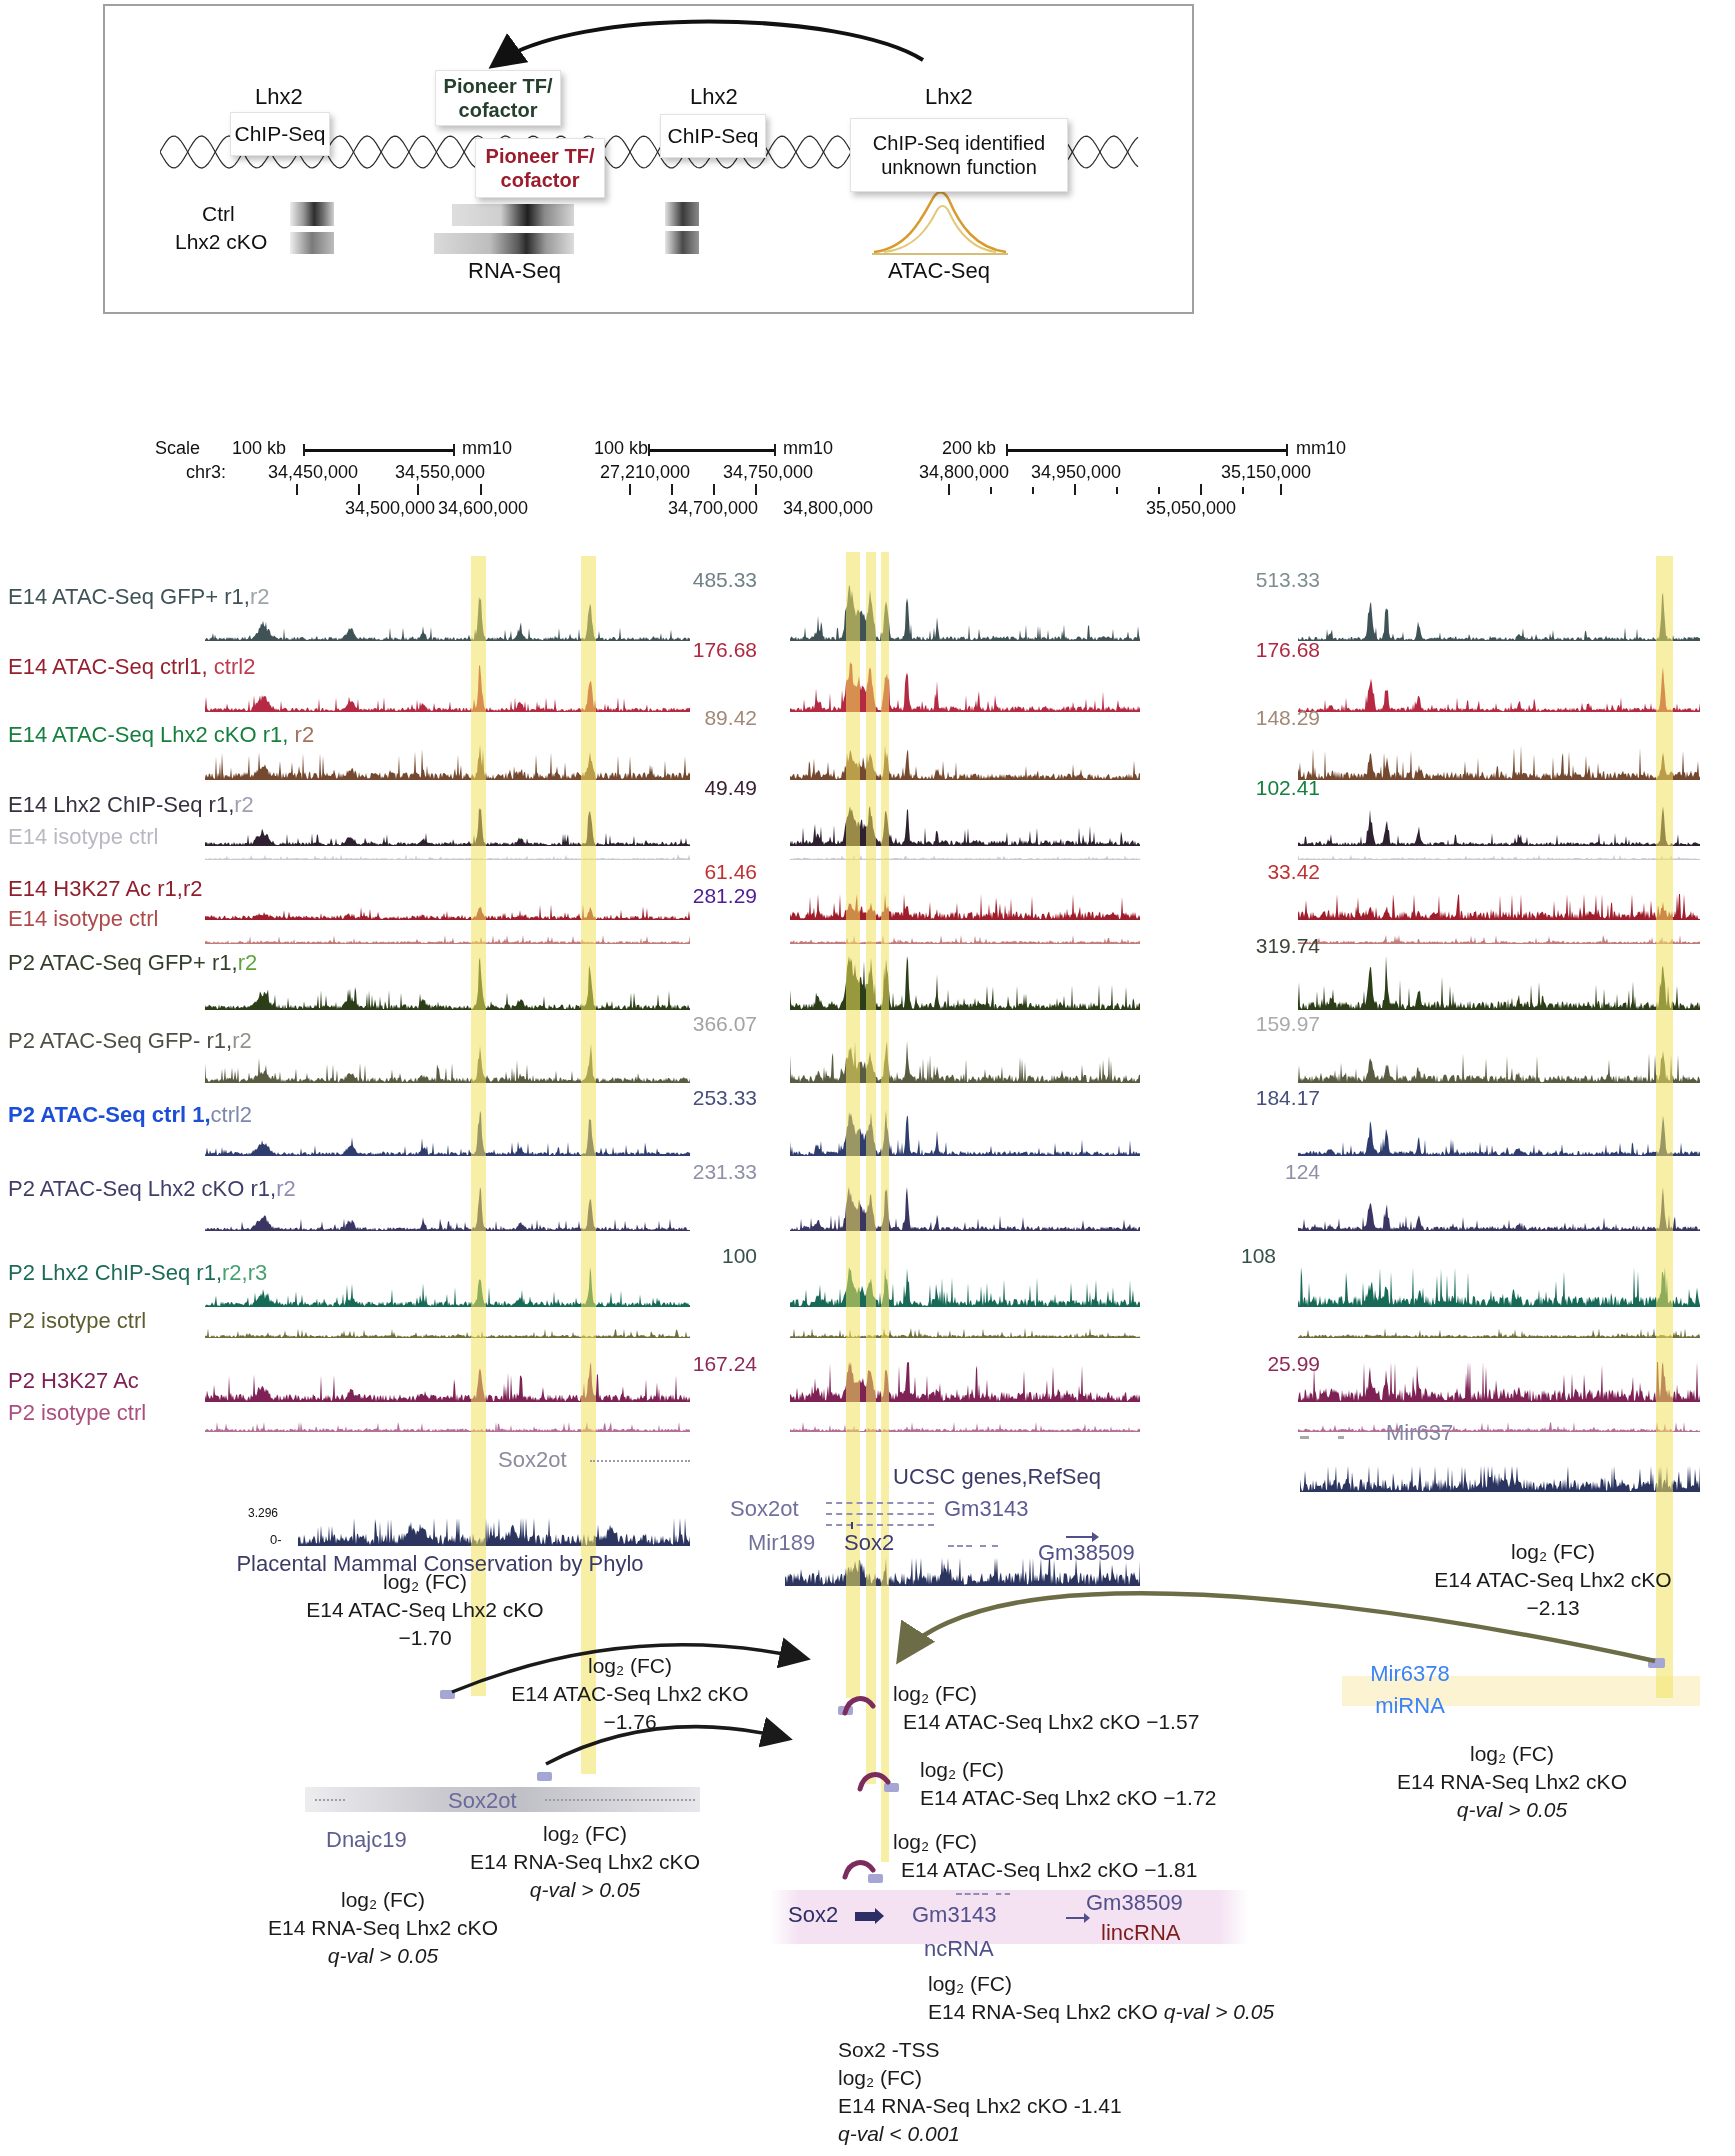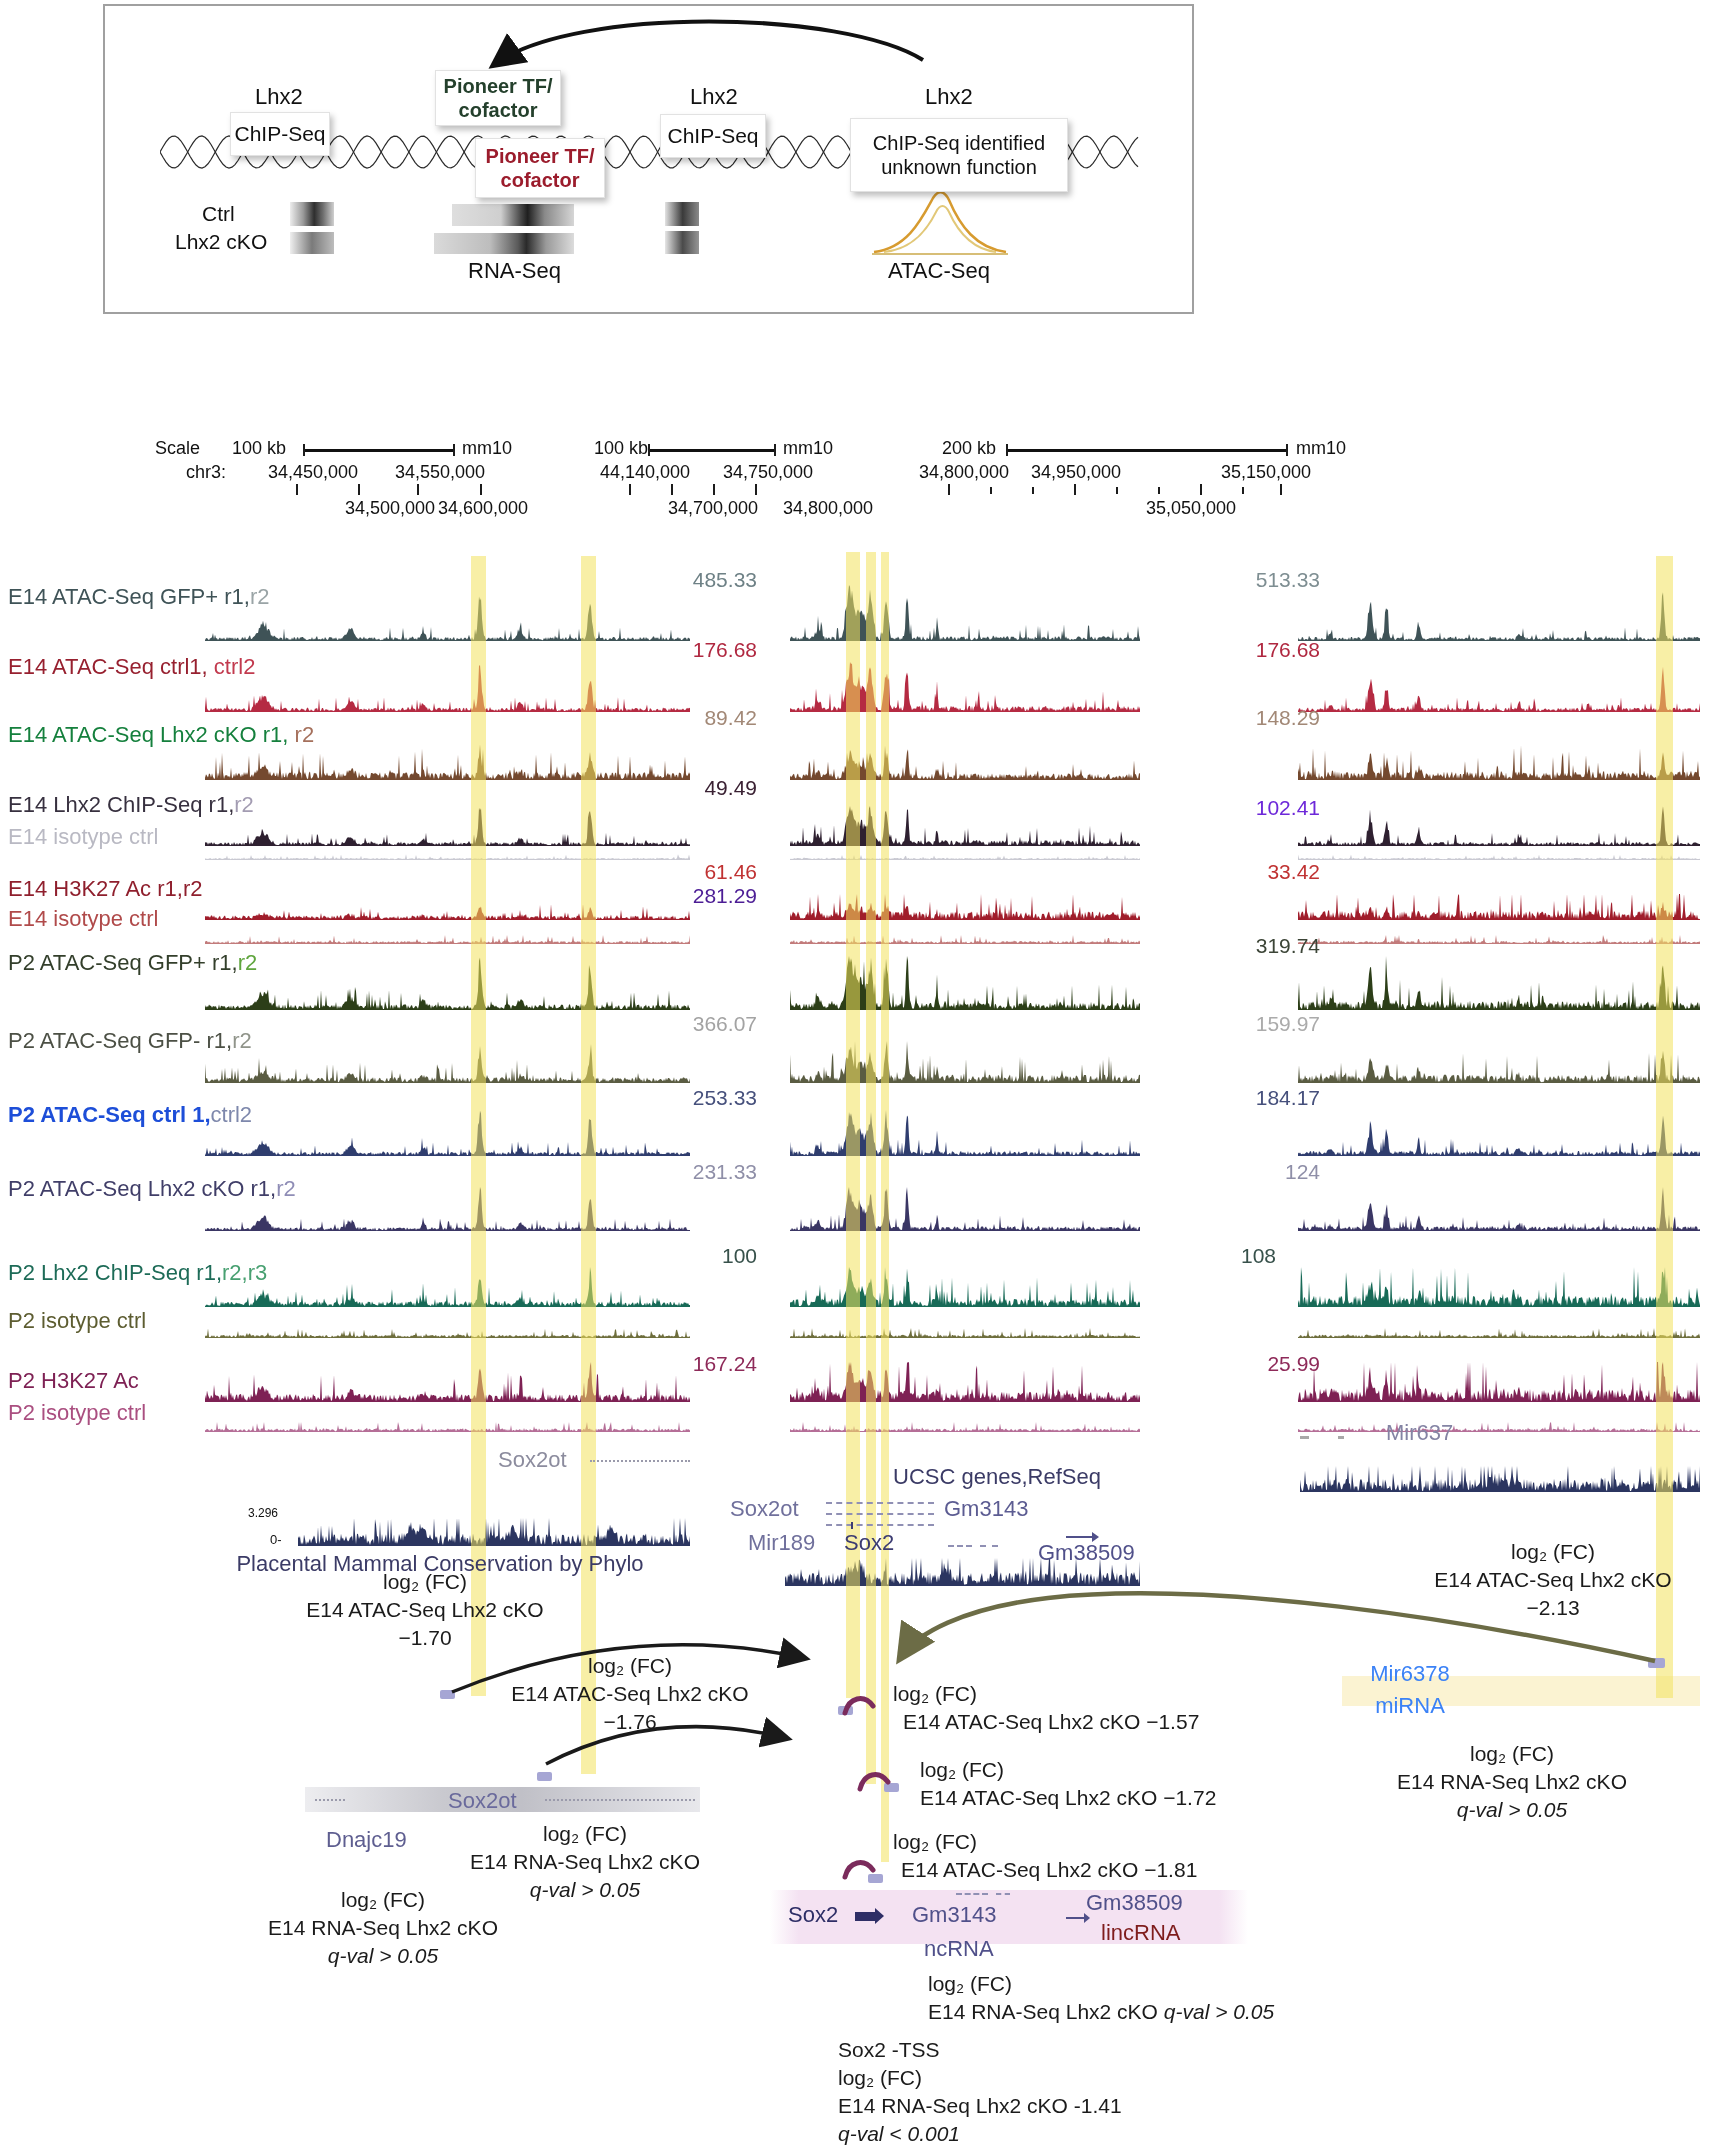--- a/index.html
+++ b/index.html
@@ -103,21 +103,21 @@
   <div class="tick" style="left:417px;top:484px;height:11px"></div>
   <div class="tick" style="left:480px;top:484px;height:11px"></div>
   <div class="scl sclc" style="left:390px;top:498px">34,500,000</div>
   <div class="scl sclc" style="left:483px;top:498px">34,600,000</div>
 
   <div class="scl" style="left:594px;top:438px">100 kb</div>
   <div class="rule" style="left:648px;top:449px;width:128px"></div>
   <div class="tick" style="left:648px;top:444px;height:12px"></div>
   <div class="tick" style="left:774px;top:444px;height:12px"></div>
   <div class="scl" style="left:783px;top:438px">mm10</div>
-  <div class="scl sclc" style="left:645px;top:462px">44,140,000</div>
+  <div class="scl sclc" style="left:645px;top:462px">27,210,000</div>
   <div class="scl sclc" style="left:768px;top:462px">34,750,000</div>
   <div class="tick" style="left:629px;top:484px;height:11px"></div>
   <div class="tick" style="left:671px;top:484px;height:11px"></div>
   <div class="tick" style="left:713px;top:484px;height:11px"></div>
   <div class="tick" style="left:755px;top:484px;height:11px"></div>
   <div class="scl sclc" style="left:713px;top:498px">34,700,000</div>
   <div class="scl sclc" style="left:828px;top:498px">34,800,000</div>
 
   <div class="scl" style="left:942px;top:438px">200 kb</div>
   <div class="rule" style="left:1006px;top:449px;width:282px"></div>
@@ -177,21 +177,21 @@
         <path d="M0,40L0,37.8L1,34.3L2,35.7L3,37.4L4,33.4L5,34.0L6,37.6L7,33.2L8,36.7L9,38.8L10,38.4L11,17.1L12,38.4L13,32.5L14,36.4L15,22.0L16,39.1L17,12.8L18,32.6L19,39.0L20,35.2L21,35.6L22,35.0L23,37.1L24,35.8L25,37.8L26,27.4L27,38.4L28,37.3L29,33.8L30,37.1L31,32.5L32,35.9L33,34.2L34,33.0L35,34.7L36,37.3L37,33.7L38,36.5L39,32.1L40,35.3L41,32.3L42,35.0L43,32.1L44,15.7L45,37.4L46,36.0L47,34.2L48,36.9L49,33.9L50,31.3L51,33.5L52,29.6L53,31.9L54,12.2L55,28.3L56,29.2L57,26.9L58,26.8L59,26.7L60,24.2L61,27.4L62,29.3L63,29.6L64,34.7L65,31.2L66,35.4L67,35.8L68,34.1L69,32.3L70,36.0L71,36.1L72,32.2L73,37.3L74,32.6L75,21.1L76,33.5L77,38.9L78,32.5L79,37.1L80,37.2L81,32.3L82,38.1L83,34.8L84,32.9L85,32.5L86,32.9L87,21.9L88,35.4L89,34.4L90,32.4L91,37.9L92,34.5L93,33.3L94,25.9L95,32.3L96,32.9L97,39.0L98,13.6L99,34.4L100,32.0L101,35.4L102,38.6L103,39.1L104,32.8L105,31.6L106,38.7L107,38.0L108,36.4L109,32.7L110,33.5L111,33.0L112,35.1L113,38.6L114,37.6L115,13.3L116,33.2L117,38.0L118,16.1L119,33.1L120,34.9L121,35.8L122,32.4L123,35.7L124,35.5L125,35.8L126,36.0L127,33.8L128,34.0L129,29.5L130,32.9L131,37.5L132,38.8L133,36.0L134,32.1L135,37.8L136,33.6L137,37.8L138,33.2L139,35.9L140,35.6L141,35.8L142,30.3L143,33.0L144,30.1L145,31.3L146,30.0L147,28.1L148,28.8L149,33.9L150,30.4L151,31.7L152,36.5L153,38.4L154,32.0L155,36.5L156,36.5L157,34.5L158,35.3L159,36.5L160,37.6L161,33.0L162,37.3L163,38.8L164,37.7L165,38.2L166,32.9L167,32.9L168,33.6L169,34.1L170,32.7L171,33.8L172,33.7L173,35.6L174,35.0L175,32.2L176,38.7L177,36.0L178,38.1L179,36.6L180,32.8L181,35.0L182,35.5L183,38.3L184,32.9L185,30.0L186,32.5L187,32.5L188,32.6L189,33.4L190,33.3L191,38.9L192,32.8L193,34.6L194,15.8L195,38.3L196,36.2L197,37.0L198,33.3L199,33.3L200,33.4L201,32.2L202,33.0L203,36.2L204,38.7L205,34.5L206,34.3L207,33.2L208,34.8L209,32.1L210,11.6L211,32.2L212,33.0L213,34.1L214,34.0L215,37.7L216,36.0L217,8.8L218,28.9L219,30.5L220,35.8L221,37.2L222,25.2L223,35.9L224,32.4L225,37.9L226,34.4L227,32.8L228,35.1L229,39.1L230,33.5L231,33.7L232,35.3L233,38.2L234,38.5L235,33.8L236,33.3L237,37.6L238,33.6L239,32.7L240,33.8L241,34.4L242,35.9L243,34.3L244,37.6L245,36.4L246,33.5L247,37.5L248,39.1L249,32.9L250,28.2L251,36.0L252,33.9L253,14.8L254,36.4L255,32.8L256,24.9L257,37.9L258,38.8L259,34.4L260,37.5L261,32.4L262,34.5L263,34.1L264,36.9L265,38.0L266,37.7L267,33.9L268,35.6L269,37.1L270,38.6L271,32.5L272,33.2L273,19.7L274,17.1L275,4.5L276,17.8L277,26.4L278,9.1L279,31.0L280,35.9L281,32.3L282,39.1L283,34.9L284,38.2L285,37.6L286,37.2L287,38.9L288,34.3L289,38.4L290,38.5L291,36.8L292,35.8L293,33.9L294,34.6L295,35.2L296,36.0L297,35.1L298,33.9L299,39.1L300,36.5L301,32.3L302,38.9L303,34.6L304,32.9L305,29.4L306,33.9L307,38.0L308,39.1L309,26.3L310,33.7L311,31.7L312,31.5L313,34.7L314,31.0L315,33.1L316,30.8L317,29.0L318,36.6L319,32.5L320,31.8L321,38.4L322,37.6L323,32.7L324,37.6L325,38.9L326,36.5L327,37.5L328,38.9L329,32.9L330,36.8L331,14.5L332,32.3L333,33.8L334,38.1L335,33.7L336,36.9L337,35.2L338,37.0L339,38.0L340,38.3L341,35.1L342,38.8L343,34.4L344,33.1L345,33.9L346,12.2L347,37.0L348,33.0L349,36.9L350,33.1L351,32.5L352,26.2L353,33.6L354,34.2L355,35.5L356,38.7L357,37.5L358,34.0L359,37.4L360,22.2L361,34.7L362,38.4L363,35.2L364,37.8L365,37.6L366,38.7L367,33.3L368,35.8L369,32.6L370,37.8L371,35.7L372,32.3L373,32.2L374,33.4L375,35.0L376,35.2L377,36.4L378,32.1L379,37.1L380,32.0L381,32.4L382,28.2L383,27.3L384,19.4L385,12.0L386,20.8L387,21.6L388,27.4L389,30.7L390,33.0L391,39.1L392,38.1L393,33.1L394,37.7L395,35.2L396,32.2L397,36.3L398,38.1L399,37.8L400,33.6L401,32.5L402,34.3L403,37.4L404,39.2L405,34.6L406,35.9L407,32.5L408,33.2L409,37.2L410,33.3L411,32.6L412,37.7L413,15.4L414,35.4L415,33.4L416,38.0L417,38.9L418,38.5L419,37.6L420,33.6L421,33.5L422,38.3L423,32.8L424,36.0L425,15.9L426,34.5L427,39.2L428,32.7L429,33.1L430,34.7L431,39.0L432,35.9L433,35.5L434,33.5L435,34.1L436,36.2L437,38.0L438,33.7L439,32.6L440,32.5L441,38.0L442,35.7L443,33.2L444,34.6L445,24.4L446,32.2L447,25.8L448,35.9L449,33.1L450,37.5L451,36.3L452,37.0L453,34.1L454,37.3L455,36.0L456,36.2L457,38.0L458,37.2L459,37.1L460,20.4L461,37.0L462,34.6L463,32.9L464,35.3L465,34.0L466,39.1L467,33.8L468,33.0L469,34.1L470,37.3L471,34.7L472,34.9L473,38.1L474,32.4L475,33.0L476,33.5L477,38.6L478,36.9L479,32.0L480,16.5L481,34.2L482,36.3L483,34.7L484,32.3L485,34.3L485,40Z" fill="#74492f"></path>
       </svg>
       <svg width="350" height="41" class="panel" style="left: 790px; top: 740px; position: absolute;">
         <path d="M0,40L0,35.6L1,36.9L2,36.3L3,34.4L4,33.8L5,37.4L6,38.4L7,34.8L8,33.5L9,37.6L10,36.6L11,38.2L12,38.4L13,35.1L14,34.6L15,36.2L16,33.7L17,35.5L18,35.2L19,21.0L20,24.1L21,38.4L22,35.4L23,30.8L24,18.6L25,35.5L26,32.0L27,33.1L28,30.5L29,30.2L30,32.5L31,36.9L32,36.9L33,34.6L34,34.6L35,35.2L36,33.8L37,33.6L38,21.5L39,33.5L40,36.5L41,33.3L42,37.0L43,35.4L44,28.8L45,36.7L46,39.2L47,38.9L48,35.4L49,38.9L50,37.8L51,38.0L52,32.7L53,30.8L54,33.2L55,25.5L56,27.9L57,12.7L58,21.9L59,17.8L60,10.0L61,12.0L62,17.5L63,21.5L64,20.6L65,23.8L66,23.7L67,23.1L68,28.2L69,21.0L70,25.0L71,26.8L72,26.8L73,17.0L74,22.0L75,30.1L76,26.7L77,13.1L78,23.6L79,18.3L80,13.0L81,16.4L82,18.8L83,26.0L84,30.2L85,31.5L86,32.5L87,36.6L88,35.0L89,37.7L90,33.6L91,35.9L92,37.5L93,34.8L94,24.6L95,5.5L96,18.6L97,12.7L98,18.8L99,30.0L100,34.3L101,33.3L102,38.4L103,35.9L104,33.2L105,38.1L106,36.5L107,36.5L108,33.5L109,33.6L110,38.9L111,37.3L112,34.9L113,27.0L114,36.8L115,32.2L116,21.3L117,12.0L118,9.2L119,26.5L120,36.5L121,33.2L122,37.7L123,38.1L124,34.3L125,36.0L126,26.0L127,35.0L128,38.2L129,37.9L130,38.7L131,38.1L132,35.2L133,38.3L134,38.8L135,36.9L136,36.4L137,38.7L138,38.5L139,35.9L140,38.7L141,38.0L142,33.7L143,38.9L144,37.4L145,33.7L146,28.9L147,31.4L148,28.8L149,32.9L150,36.2L151,34.0L152,37.3L153,20.8L154,33.6L155,39.0L156,38.7L157,38.1L158,31.4L159,36.6L160,37.2L161,36.6L162,37.2L163,39.1L164,34.6L165,36.4L166,21.9L167,39.2L168,38.4L169,37.9L170,33.7L171,36.3L172,35.1L173,36.5L174,33.5L175,35.1L176,38.9L177,34.0L178,37.5L179,37.6L180,38.3L181,33.4L182,36.2L183,34.2L184,34.3L185,33.5L186,34.0L187,37.4L188,34.3L189,35.1L190,39.2L191,34.3L192,38.0L193,38.6L194,35.5L195,38.9L196,36.7L197,38.6L198,34.1L199,38.7L200,35.5L201,37.6L202,33.6L203,37.4L204,37.2L205,38.0L206,35.1L207,37.3L208,37.7L209,37.6L210,33.8L211,37.2L212,34.6L213,38.2L214,34.1L215,38.7L216,34.8L217,35.1L218,35.4L219,34.6L220,34.8L221,36.2L222,37.1L223,35.5L224,37.9L225,34.4L226,36.3L227,36.9L228,38.3L229,34.8L230,37.8L231,34.6L232,37.0L233,37.2L234,34.8L235,36.9L236,26.1L237,38.6L238,35.1L239,36.7L240,34.5L241,35.1L242,37.9L243,35.7L244,35.9L245,33.5L246,36.8L247,33.2L248,30.4L249,38.9L250,35.9L251,36.5L252,35.9L253,34.5L254,37.1L255,39.0L256,34.9L257,36.2L258,35.5L259,36.5L260,38.1L261,37.0L262,36.2L263,34.3L264,33.6L265,38.5L266,39.1L267,38.1L268,36.5L269,34.0L270,39.1L271,34.8L272,34.6L273,38.8L274,35.7L275,35.8L276,37.1L277,36.3L278,33.4L279,33.8L280,34.1L281,35.9L282,38.3L283,24.1L284,35.3L285,35.8L286,37.3L287,34.7L288,35.9L289,34.4L290,34.6L291,28.9L292,35.1L293,36.3L294,38.4L295,37.5L296,38.6L297,39.2L298,34.4L299,35.2L300,33.5L301,37.3L302,34.2L303,38.1L304,39.2L305,34.9L306,37.6L307,37.9L308,34.0L309,37.7L310,37.8L311,36.7L312,38.3L313,39.1L314,36.1L315,38.9L316,37.3L317,36.1L318,34.5L319,33.9L320,38.4L321,39.1L322,38.2L323,36.9L324,37.5L325,37.7L326,36.4L327,36.6L328,38.9L329,35.6L330,36.2L331,36.8L332,39.1L333,35.5L334,37.7L335,37.3L336,35.7L337,34.5L338,38.1L339,33.3L340,38.2L341,34.3L342,38.5L343,36.1L344,20.5L345,34.0L346,34.5L347,37.5L348,38.7L349,33.3L350,33.4L350,40Z" fill="#74492f"></path>
       </svg>
       <svg width="402" height="41" class="panel" style="left: 1298px; top: 740px; position: absolute;">
         <path d="M0,40L0,28.2L1,32.3L2,22.3L3,36.8L4,37.0L5,35.9L6,31.4L7,39.2L8,39.0L9,35.6L10,31.5L11,31.3L12,35.3L13,32.3L14,37.0L15,8.3L16,35.4L17,26.7L18,36.8L19,36.7L20,39.2L21,32.7L22,38.4L23,36.5L24,36.1L25,37.7L26,39.1L27,10.4L28,37.5L29,35.5L30,31.7L31,33.9L32,35.9L33,36.2L34,30.5L35,31.1L36,36.4L37,30.9L38,38.2L39,31.6L40,37.8L41,31.7L42,38.8L43,32.8L44,34.2L45,38.8L46,33.0L47,35.6L48,33.0L49,32.0L50,32.8L51,37.4L52,38.5L53,33.0L54,34.2L55,37.0L56,32.6L57,35.5L58,35.4L59,38.1L60,33.9L61,33.5L62,38.1L63,34.7L64,33.9L65,37.9L66,33.4L67,33.6L68,34.3L69,34.2L70,23.0L71,21.5L72,13.3L73,14.1L74,21.9L75,30.2L76,32.3L77,33.0L78,38.5L79,33.3L80,33.0L81,32.5L82,34.3L83,25.7L84,38.2L85,35.6L86,12.2L87,28.8L88,24.6L89,17.2L90,24.3L91,30.4L92,34.8L93,37.9L94,33.9L95,35.4L96,34.1L97,32.2L98,38.3L99,14.3L100,31.9L101,32.9L102,36.2L103,33.7L104,38.6L105,20.8L106,38.6L107,36.9L108,38.1L109,32.2L110,33.3L111,33.1L112,31.8L113,10.3L114,36.6L115,38.7L116,38.2L117,32.9L118,29.4L119,32.9L120,31.4L121,25.1L122,31.2L123,29.0L124,30.7L125,34.4L126,38.1L127,37.9L128,33.2L129,34.1L130,35.0L131,36.9L132,33.9L133,39.1L134,38.0L135,33.9L136,35.6L137,36.3L138,35.1L139,35.9L140,32.5L141,36.2L142,34.8L143,34.5L144,36.3L145,36.7L146,31.6L147,38.6L148,37.4L149,32.0L150,34.5L151,38.1L152,36.9L153,34.3L154,31.5L155,38.3L156,36.1L157,34.5L158,32.5L159,38.5L160,34.7L161,38.4L162,34.0L163,33.9L164,39.1L165,34.2L166,33.9L167,21.1L168,36.0L169,31.5L170,33.4L171,36.6L172,32.3L173,34.9L174,32.7L175,36.6L176,38.2L177,35.4L178,32.4L179,37.3L180,17.8L181,38.6L182,35.6L183,36.3L184,31.4L185,33.1L186,36.6L187,38.2L188,38.9L189,34.4L190,39.1L191,38.5L192,36.9L193,34.7L194,33.9L195,37.6L196,32.3L197,38.2L198,32.7L199,25.6L200,27.2L201,37.9L202,36.3L203,30.9L204,32.5L205,35.7L206,35.1L207,38.6L208,32.4L209,39.2L210,37.4L211,37.4L212,36.4L213,38.8L214,37.7L215,29.6L216,7.7L217,33.7L218,31.6L219,35.7L220,33.5L221,31.6L222,35.5L223,5.3L224,34.7L225,32.9L226,32.7L227,33.4L228,33.0L229,34.8L230,37.8L231,36.7L232,33.3L233,34.7L234,35.7L235,35.0L236,14.2L237,35.6L238,37.8L239,33.7L240,38.0L241,36.5L242,38.0L243,39.1L244,35.9L245,35.2L246,33.1L247,36.8L248,32.4L249,35.3L250,34.2L251,36.1L252,34.1L253,38.6L254,39.0L255,16.9L256,37.9L257,33.9L258,38.4L259,31.9L260,34.8L261,36.1L262,35.4L263,33.0L264,17.0L265,12.7L266,36.1L267,33.1L268,35.6L269,35.9L270,32.8L271,11.2L272,36.0L273,35.5L274,38.0L275,25.1L276,34.9L277,32.1L278,32.4L279,35.1L280,34.0L281,35.0L282,34.0L283,35.6L284,37.6L285,36.7L286,37.1L287,33.6L288,15.3L289,34.4L290,31.2L291,24.9L292,31.4L293,39.1L294,34.9L295,31.5L296,36.8L297,38.0L298,37.5L299,37.8L300,22.6L301,34.4L302,32.3L303,34.6L304,38.1L305,32.1L306,31.0L307,39.1L308,38.5L309,34.1L310,33.4L311,38.7L312,33.0L313,34.3L314,38.3L315,36.8L316,34.0L317,31.4L318,36.4L319,38.7L320,34.3L321,33.2L322,34.8L323,34.9L324,32.8L325,30.8L326,34.5L327,33.5L328,33.7L329,37.2L330,32.6L331,33.9L332,35.9L333,37.9L334,33.5L335,33.3L336,33.7L337,35.4L338,35.9L339,32.4L340,38.3L341,36.7L342,8.4L343,34.6L344,35.1L345,35.3L346,30.7L347,33.6L348,36.7L349,36.3L350,32.5L351,39.0L352,35.8L353,34.6L354,35.8L355,36.7L356,38.1L357,37.4L358,36.9L359,39.0L360,35.1L361,36.4L362,30.7L363,29.3L364,18.3L365,12.2L366,18.2L367,28.4L368,32.7L369,34.9L370,34.5L371,35.0L372,32.8L373,31.6L374,32.0L375,33.3L376,36.4L377,34.5L378,34.0L379,34.7L380,31.9L381,32.5L382,31.2L383,35.8L384,34.1L385,10.6L386,32.3L387,32.6L388,37.9L389,31.2L390,36.4L391,35.6L392,33.8L393,30.8L394,34.6L395,37.1L396,34.0L397,31.8L398,32.3L399,32.2L400,21.0L401,36.1L402,37.5L402,40Z" fill="#74492f"></path>
       </svg>
       <div class="tl" style="left: 8px; top: 792px;"><span style="color: rgb(55, 48, 63);">E14 Lhx2 ChIP-Seq r1,</span><span style="color: rgb(163, 156, 178);">r2</span></div>
       <div class="num" style="left: 612px; top: 776px; width: 145px; color: rgb(58, 33, 51);">49.49</div>
-      <div class="num" style="left: 1180px; top: 776px; width: 140px; color: #6d28d9; margin-top: 20px;">102.41</div>
+      <div class="num" style="left: 1180px; top: 776px; width: 140px; color: #15803d;">102.41</div>
       <svg width="485" height="45" class="panel" style="left: 205px; top: 802px; position: absolute;">
         <path d="M0,44L0,40.1L1,40.7L2,40.3L3,42.8L4,40.6L5,42.0L6,40.3L7,41.0L8,42.4L9,40.3L10,42.1L11,42.2L12,42.3L13,42.5L14,41.7L15,41.4L16,40.7L17,41.8L18,42.7L19,42.3L20,40.2L21,41.6L22,42.2L23,40.6L24,41.1L25,43.2L26,42.8L27,41.0L28,43.0L29,40.1L30,41.9L31,42.8L32,40.7L33,42.9L34,41.6L35,41.2L36,41.8L37,43.1L38,40.4L39,42.9L40,41.0L41,40.9L42,41.3L43,32.5L44,41.0L45,42.5L46,39.6L47,42.1L48,41.0L49,38.0L50,37.4L51,34.4L52,34.6L53,34.1L54,34.8L55,34.3L56,32.2L57,26.7L58,29.1L59,32.4L60,34.0L61,32.7L62,31.8L63,33.3L64,36.7L65,37.9L66,39.7L67,40.5L68,38.5L69,41.0L70,42.2L71,42.8L72,42.9L73,42.9L74,42.9L75,41.5L76,41.6L77,41.9L78,40.1L79,42.0L80,40.9L81,42.6L82,31.7L83,42.4L84,40.2L85,40.8L86,42.7L87,41.7L88,40.1L89,42.8L90,41.2L91,40.9L92,42.1L93,36.0L94,40.9L95,40.9L96,42.9L97,41.1L98,40.5L99,41.4L100,43.1L101,40.6L102,41.5L103,42.8L104,40.1L105,41.5L106,42.3L107,31.2L108,41.8L109,40.7L110,40.6L111,40.7L112,31.9L113,33.6L114,41.1L115,40.3L116,41.4L117,41.5L118,42.3L119,41.8L120,43.2L121,43.1L122,42.9L123,41.0L124,42.3L125,41.3L126,35.9L127,38.9L128,43.2L129,43.0L130,42.5L131,36.3L132,42.4L133,41.4L134,43.1L135,43.0L136,42.8L137,39.8L138,40.7L139,41.2L140,40.2L141,38.1L142,35.9L143,35.2L144,35.4L145,35.4L146,35.6L147,36.6L148,36.8L149,39.0L150,37.1L151,40.6L152,41.8L153,42.2L154,41.4L155,42.4L156,42.7L157,41.9L158,41.1L159,41.3L160,35.4L161,38.7L162,41.3L163,41.2L164,40.3L165,42.3L166,39.0L167,40.3L168,40.6L169,41.5L170,40.4L171,42.4L172,41.2L173,43.0L174,42.2L175,41.7L176,41.7L177,42.6L178,40.1L179,34.8L180,40.8L181,40.1L182,32.3L183,43.1L184,41.0L185,41.5L186,42.4L187,42.4L188,43.1L189,43.1L190,42.0L191,43.2L192,41.4L193,40.6L194,40.4L195,41.7L196,39.4L197,42.6L198,41.0L199,40.8L200,40.7L201,42.6L202,42.9L203,40.7L204,42.5L205,41.7L206,41.7L207,40.7L208,40.9L209,42.0L210,40.8L211,41.9L212,42.5L213,41.2L214,41.1L215,39.8L216,39.6L217,38.0L218,37.5L219,36.3L220,39.0L221,30.8L222,40.3L223,40.7L224,41.1L225,40.7L226,41.6L227,40.6L228,41.9L229,41.7L230,43.1L231,41.2L232,42.1L233,42.4L234,40.6L235,42.3L236,43.0L237,40.3L238,42.5L239,41.1L240,40.3L241,40.7L242,41.2L243,41.2L244,41.8L245,40.5L246,40.0L247,42.7L248,37.2L249,40.3L250,43.1L251,40.8L252,42.8L253,42.5L254,41.6L255,42.4L256,40.6L257,42.9L258,41.3L259,41.0L260,41.0L261,41.9L262,41.4L263,40.8L264,39.0L265,41.1L266,42.2L267,40.8L268,42.7L269,32.3L270,41.8L271,37.6L272,34.5L273,25.9L274,5.8L275,8.3L276,6.3L277,21.3L278,34.6L279,40.4L280,40.3L281,43.0L282,41.7L283,40.7L284,42.8L285,42.4L286,39.7L287,42.2L288,40.8L289,42.0L290,40.3L291,40.7L292,40.7L293,41.5L294,42.8L295,40.8L296,42.9L297,41.9L298,41.8L299,40.2L300,41.7L301,40.4L302,42.0L303,41.0L304,42.6L305,42.7L306,42.1L307,41.1L308,40.2L309,43.0L310,39.7L311,40.5L312,40.1L313,37.8L314,35.5L315,37.7L316,35.9L317,36.9L318,37.5L319,41.2L320,39.9L321,42.6L322,36.3L323,40.7L324,41.0L325,41.4L326,40.9L327,41.3L328,42.9L329,41.1L330,40.2L331,41.6L332,40.3L333,41.5L334,42.6L335,41.1L336,40.6L337,42.0L338,41.5L339,41.7L340,42.3L341,42.1L342,42.8L343,43.0L344,42.9L345,43.0L346,43.0L347,41.1L348,42.6L349,41.4L350,41.3L351,43.1L352,42.6L353,41.4L354,40.4L355,41.5L356,42.8L357,42.8L358,31.8L359,40.3L360,31.7L361,40.6L362,36.4L363,32.2L364,42.5L365,42.5L366,40.1L367,43.2L368,40.4L369,40.7L370,42.5L371,40.7L372,43.1L373,40.9L374,40.5L375,42.1L376,42.7L377,42.5L378,40.5L379,41.7L380,41.3L381,41.2L382,36.0L383,15.4L384,10.4L385,8.9L386,14.6L387,21.9L388,33.1L389,39.2L390,42.3L391,43.0L392,41.6L393,40.6L394,42.6L395,41.6L396,42.4L397,42.0L398,42.8L399,42.8L400,41.7L401,30.7L402,41.8L403,42.0L404,42.3L405,33.1L406,42.1L407,40.7L408,41.8L409,40.4L410,42.5L411,41.5L412,40.9L413,40.1L414,40.8L415,41.6L416,40.5L417,41.6L418,40.6L419,42.4L420,42.4L421,40.5L422,40.5L423,42.3L424,42.6L425,41.5L426,42.1L427,42.0L428,41.1L429,33.8L430,43.0L431,43.2L432,40.6L433,40.9L434,42.1L435,40.7L436,42.7L437,40.5L438,42.2L439,43.2L440,39.8L441,37.9L442,40.1L443,41.2L444,42.0L445,40.8L446,41.3L447,42.6L448,40.2L449,41.6L450,40.7L451,42.2L452,40.6L453,42.4L454,42.8L455,41.7L456,42.4L457,39.5L458,40.3L459,42.2L460,42.6L461,41.1L462,42.1L463,43.2L464,42.4L465,42.4L466,40.4L467,40.3L468,42.8L469,42.1L470,40.3L471,39.8L472,43.0L473,42.4L474,42.0L475,41.5L476,36.3L477,40.8L478,41.9L479,41.3L480,41.3L481,35.8L482,42.3L483,42.1L484,42.8L485,41.9L485,44Z" fill="#2e2030"></path>
       </svg>
       <svg width="350" height="45" class="panel" style="left: 790px; top: 802px; position: absolute;">
         <path d="M0,44L0,38.8L1,41.9L2,38.4L3,42.6L4,41.3L5,39.9L6,43.0L7,39.8L8,38.5L9,40.7L10,40.9L11,39.1L12,42.4L13,25.0L14,40.0L15,41.1L16,38.5L17,38.2L18,42.2L19,39.7L20,39.3L21,41.4L22,40.8L23,40.0L24,29.4L25,21.9L26,35.9L27,32.3L28,31.4L29,34.5L30,36.4L31,24.6L32,40.4L33,39.1L34,42.7L35,40.5L36,40.8L37,40.3L38,39.2L39,39.2L40,34.3L41,38.3L42,41.0L43,39.5L44,23.0L45,40.8L46,42.1L47,41.9L48,38.1L49,40.6L50,41.7L51,39.1L52,40.2L53,38.0L54,32.2L55,24.7L56,19.2L57,14.9L58,13.9L59,8.9L60,3.9L61,9.7L62,7.0L63,12.6L64,16.9L65,18.0L66,19.4L67,24.9L68,19.3L69,20.9L70,24.6L71,18.2L72,17.5L73,27.4L74,21.4L75,25.1L76,23.5L77,24.9L78,22.1L79,6.3L80,3.9L81,14.6L82,14.1L83,25.5L84,29.0L85,34.1L86,36.0L87,37.3L88,38.7L89,39.9L90,38.3L91,42.0L92,39.3L93,34.0L94,24.7L95,10.2L96,8.7L97,13.6L98,22.1L99,31.4L100,35.5L101,32.6L102,38.6L103,40.6L104,41.7L105,38.8L106,35.6L107,40.8L108,41.8L109,39.5L110,41.0L111,43.1L112,41.9L113,39.5L114,39.4L115,34.7L116,23.3L117,7.5L118,7.7L119,25.7L120,39.0L121,38.6L122,40.3L123,40.4L124,39.4L125,40.7L126,41.0L127,42.3L128,38.9L129,39.0L130,41.0L131,38.2L132,41.6L133,41.8L134,42.5L135,25.6L136,40.8L137,40.6L138,39.2L139,39.6L140,39.8L141,41.0L142,41.9L143,42.9L144,39.0L145,39.5L146,29.5L147,28.8L148,32.1L149,40.7L150,40.6L151,40.3L152,38.0L153,39.2L154,40.0L155,38.2L156,38.4L157,38.9L158,40.6L159,42.4L160,42.7L161,38.5L162,39.0L163,42.8L164,42.7L165,41.7L166,39.1L167,39.6L168,39.9L169,41.1L170,40.3L171,42.9L172,39.9L173,41.3L174,38.1L175,27.6L176,41.5L177,39.3L178,25.9L179,39.9L180,41.5L181,40.6L182,40.4L183,38.8L184,38.6L185,39.5L186,38.5L187,37.9L188,41.2L189,38.4L190,38.7L191,40.0L192,40.9L193,39.5L194,40.8L195,42.9L196,42.1L197,43.0L198,42.5L199,39.4L200,42.0L201,39.4L202,39.0L203,41.3L204,38.7L205,39.7L206,41.8L207,38.9L208,41.5L209,40.3L210,38.4L211,41.6L212,39.6L213,38.5L214,40.4L215,40.6L216,38.6L217,29.9L218,43.2L219,42.8L220,42.6L221,42.9L222,38.5L223,42.5L224,39.8L225,39.2L226,40.4L227,43.0L228,42.6L229,39.9L230,34.8L231,40.7L232,38.1L233,42.6L234,38.4L235,41.3L236,38.6L237,41.7L238,39.9L239,38.5L240,28.4L241,40.7L242,40.8L243,42.3L244,40.0L245,42.1L246,38.0L247,26.1L248,42.4L249,42.6L250,42.9L251,38.3L252,41.2L253,41.1L254,40.8L255,37.9L256,39.0L257,38.3L258,40.7L259,40.5L260,39.0L261,42.9L262,42.6L263,41.2L264,38.3L265,41.7L266,38.1L267,41.1L268,40.3L269,41.3L270,39.5L271,36.5L272,43.1L273,38.8L274,42.8L275,42.6L276,39.2L277,39.0L278,38.4L279,39.3L280,39.5L281,40.8L282,39.3L283,39.3L284,41.2L285,43.2L286,38.4L287,42.3L288,41.7L289,25.4L290,38.4L291,42.0L292,40.7L293,32.5L294,38.2L295,41.6L296,38.9L297,42.8L298,41.7L299,38.9L300,23.8L301,41.8L302,38.8L303,40.3L304,29.8L305,41.4L306,42.3L307,39.2L308,41.6L309,41.9L310,39.3L311,40.7L312,41.5L313,40.5L314,42.6L315,40.9L316,42.3L317,40.9L318,41.6L319,40.6L320,36.0L321,40.9L322,38.6L323,42.7L324,41.6L325,40.6L326,39.5L327,42.8L328,42.6L329,43.1L330,42.4L331,29.2L332,34.5L333,42.4L334,41.2L335,38.5L336,39.4L337,41.5L338,38.5L339,42.6L340,42.1L341,39.9L342,39.2L343,38.0L344,42.3L345,38.7L346,43.1L347,41.8L348,40.5L349,41.5L350,42.7L350,44Z" fill="#2e2030"></path>
       </svg>
       <svg width="402" height="45" class="panel" style="left: 1298px; top: 802px; position: absolute;">
         <path d="M0,44L0,40.8L1,40.5L2,41.2L3,42.4L4,42.3L5,41.2L6,42.6L7,34.4L8,34.8L9,41.9L10,41.4L11,40.9L12,41.6L13,40.9L14,40.3L15,40.7L16,43.2L17,43.1L18,40.1L19,40.6L20,41.5L21,40.2L22,38.8L23,40.7L24,43.0L25,42.8L26,40.7L27,42.5L28,42.4L29,40.5L30,37.1L31,39.5L32,38.5L33,32.0L34,40.7L35,41.7L36,41.4L37,41.3L38,42.0L39,40.3L40,42.2L41,43.2L42,41.2L43,42.9L44,42.5L45,40.7L46,43.1L47,40.1L48,41.4L49,43.1L50,40.5L51,41.7L52,43.2L53,42.2L54,40.3L55,43.1L56,41.2L57,41.2L58,42.8L59,42.6L60,41.0L61,40.3L62,41.7L63,34.1L64,43.1L65,41.0L66,41.1L67,41.8L68,39.9L69,28.0L70,29.6L71,21.9L72,7.4L73,21.1L74,19.7L75,31.1L76,35.9L77,40.3L78,42.7L79,42.1L80,41.5L81,41.8L82,42.8L83,40.5L84,41.2L85,39.1L86,33.2L87,29.1L88,22.2L89,18.7L90,27.9L91,28.2L92,40.0L93,42.2L94,40.6L95,40.8L96,42.0L97,41.1L98,42.9L99,42.2L100,33.1L101,40.8L102,41.4L103,41.4L104,40.4L105,42.3L106,40.3L107,42.8L108,42.9L109,40.9L110,40.7L111,42.8L112,42.2L113,40.9L114,41.6L115,40.8L116,42.0L117,40.6L118,38.1L119,33.6L120,30.1L121,24.6L122,33.5L123,37.8L124,39.6L125,40.8L126,42.2L127,41.7L128,42.4L129,42.6L130,41.0L131,43.1L132,40.1L133,41.5L134,43.2L135,42.8L136,40.9L137,40.7L138,40.5L139,41.0L140,41.5L141,41.4L142,40.6L143,40.1L144,40.4L145,40.1L146,40.7L147,42.8L148,42.1L149,43.1L150,37.4L151,43.0L152,41.7L153,42.9L154,41.3L155,42.9L156,40.7L157,32.6L158,33.2L159,41.6L160,40.6L161,42.3L162,41.5L163,42.1L164,43.1L165,41.0L166,40.1L167,43.0L168,41.3L169,41.9L170,42.3L171,41.3L172,40.2L173,40.2L174,42.2L175,40.3L176,42.5L177,41.8L178,41.1L179,42.1L180,41.7L181,42.2L182,42.6L183,41.4L184,41.7L185,41.0L186,42.6L187,42.8L188,42.1L189,42.9L190,41.4L191,40.8L192,41.7L193,41.4L194,30.9L195,42.5L196,41.8L197,40.7L198,43.0L199,41.6L200,42.4L201,40.7L202,42.2L203,40.5L204,41.6L205,43.1L206,40.8L207,42.0L208,40.1L209,41.9L210,41.5L211,43.1L212,43.0L213,41.9L214,40.5L215,41.8L216,40.2L217,35.2L218,40.1L219,40.7L220,31.5L221,34.8L222,36.1L223,32.3L224,40.3L225,40.6L226,41.9L227,40.4L228,40.7L229,34.7L230,42.8L231,42.7L232,40.4L233,42.3L234,42.0L235,41.7L236,42.9L237,42.8L238,42.1L239,40.8L240,42.7L241,42.0L242,42.5L243,41.0L244,41.7L245,43.2L246,40.9L247,42.7L248,41.3L249,40.2L250,42.9L251,41.2L252,40.5L253,40.6L254,42.9L255,41.1L256,43.1L257,42.8L258,41.2L259,32.6L260,41.9L261,42.5L262,42.2L263,40.1L264,41.6L265,42.5L266,40.6L267,42.1L268,42.5L269,40.8L270,40.2L271,41.2L272,41.3L273,40.1L274,43.2L275,40.1L276,42.2L277,41.4L278,41.3L279,40.9L280,40.8L281,41.9L282,43.1L283,40.7L284,42.9L285,41.8L286,41.4L287,41.8L288,42.4L289,42.3L290,42.0L291,42.9L292,40.6L293,40.8L294,40.2L295,40.7L296,41.7L297,41.8L298,40.8L299,40.2L300,40.2L301,30.7L302,41.4L303,42.1L304,42.4L305,42.3L306,38.5L307,42.6L308,42.8L309,41.7L310,43.1L311,42.6L312,42.5L313,40.7L314,40.3L315,43.1L316,42.8L317,31.1L318,42.3L319,40.2L320,41.4L321,42.3L322,42.7L323,40.8L324,40.4L325,41.0L326,42.3L327,41.0L328,33.9L329,42.0L330,42.0L331,37.4L332,43.0L333,42.5L334,41.1L335,40.6L336,41.2L337,42.7L338,40.2L339,40.5L340,42.2L341,40.4L342,40.1L343,42.2L344,41.2L345,42.9L346,41.8L347,42.6L348,40.8L349,41.3L350,40.3L351,42.6L352,42.6L353,42.4L354,41.8L355,41.8L356,41.2L357,41.8L358,42.5L359,41.4L360,41.5L361,40.1L362,38.4L363,25.2L364,11.3L365,4.3L366,13.0L367,27.9L368,38.2L369,40.6L370,43.1L371,42.9L372,43.1L373,41.0L374,41.7L375,42.5L376,43.1L377,41.1L378,41.3L379,40.1L380,32.2L381,42.9L382,41.6L383,41.1L384,41.4L385,41.9L386,42.1L387,41.9L388,41.9L389,43.2L390,40.4L391,41.6L392,42.2L393,42.7L394,42.6L395,41.0L396,40.6L397,40.6L398,40.5L399,41.3L400,41.6L401,42.1L402,42.0L402,44Z" fill="#2e2030"></path>
       </svg>
       <div class="tl" style="left: 8px; top: 824px; color: rgb(185, 185, 195);">E14 isotype ctrl</div>

